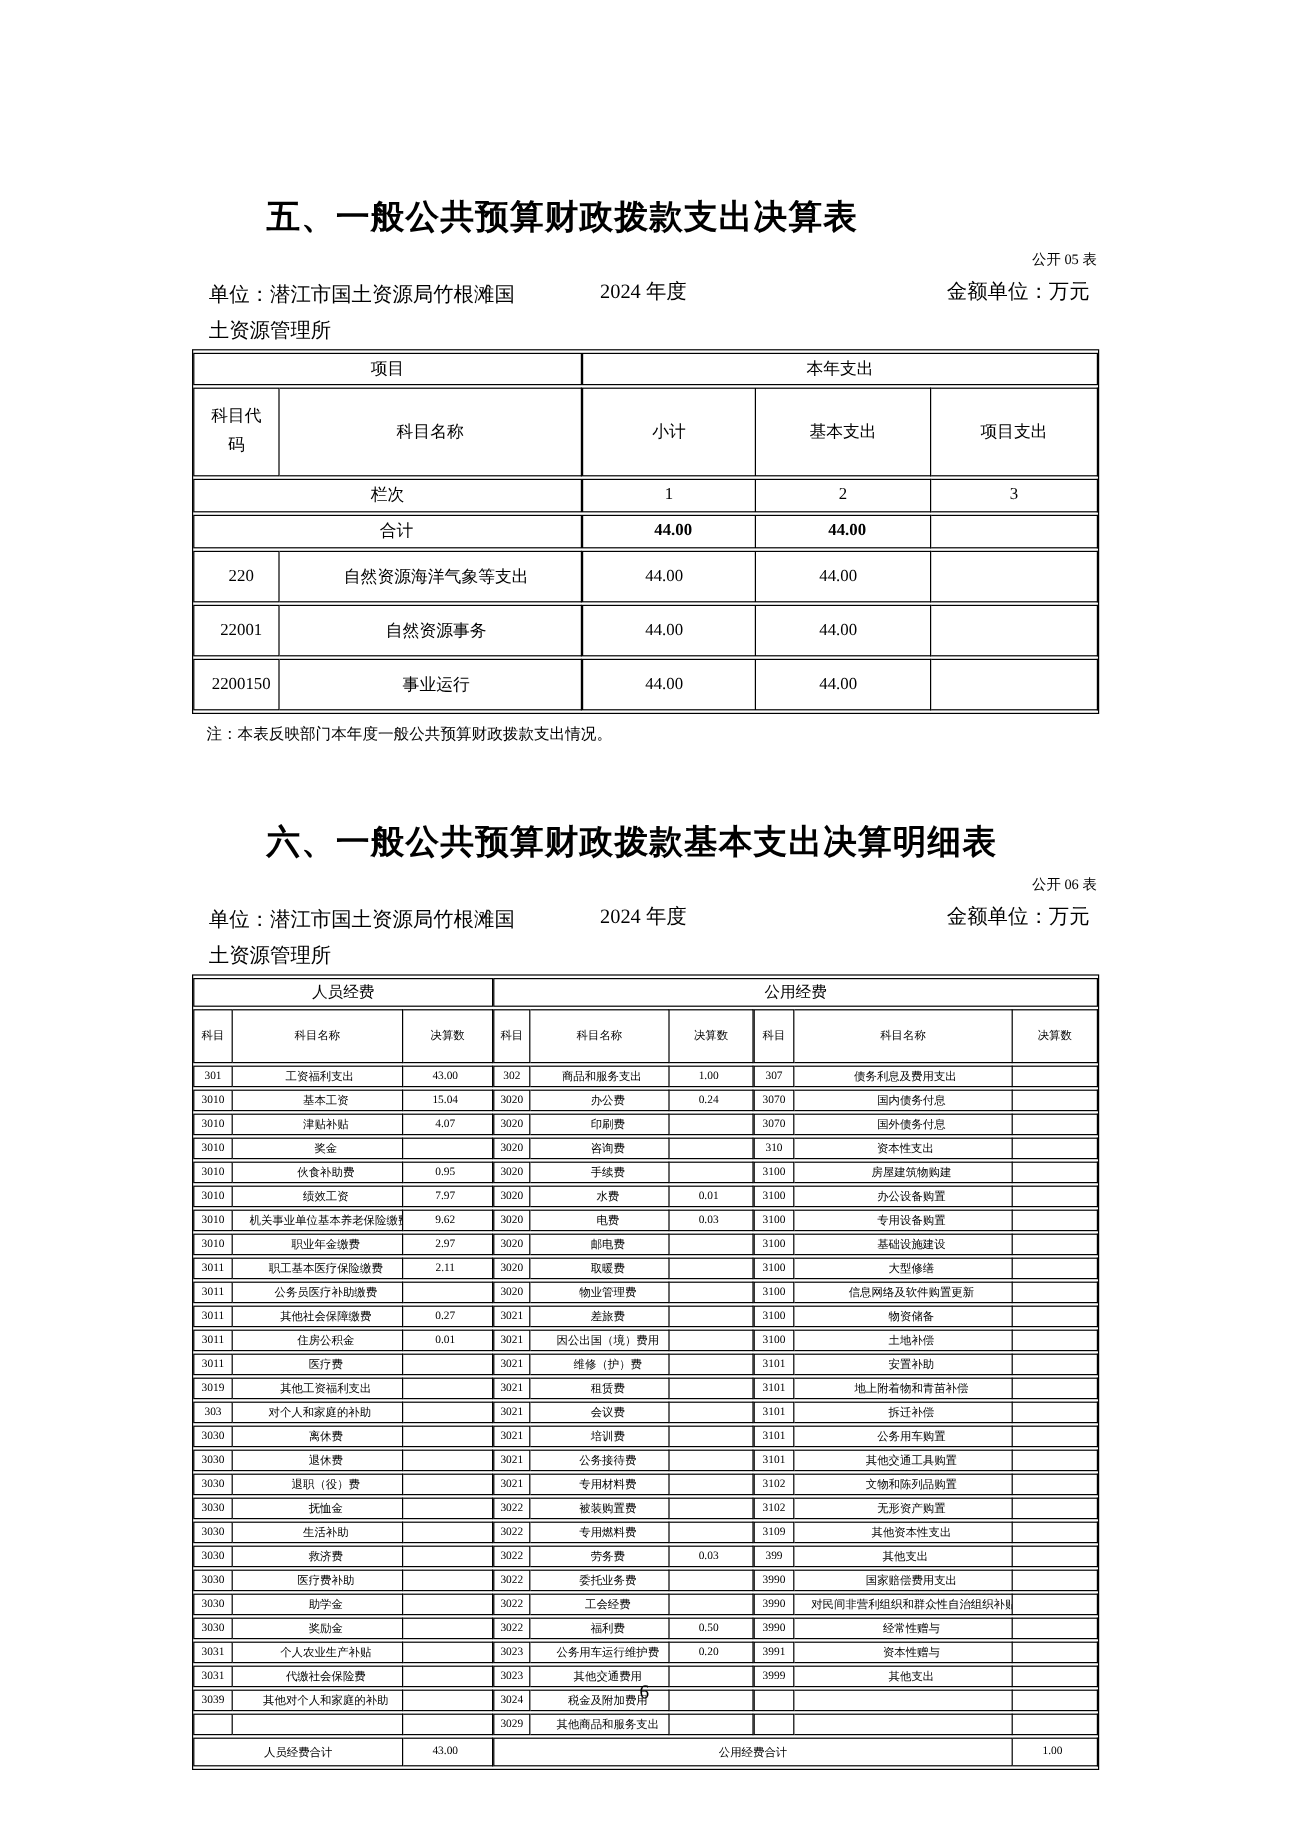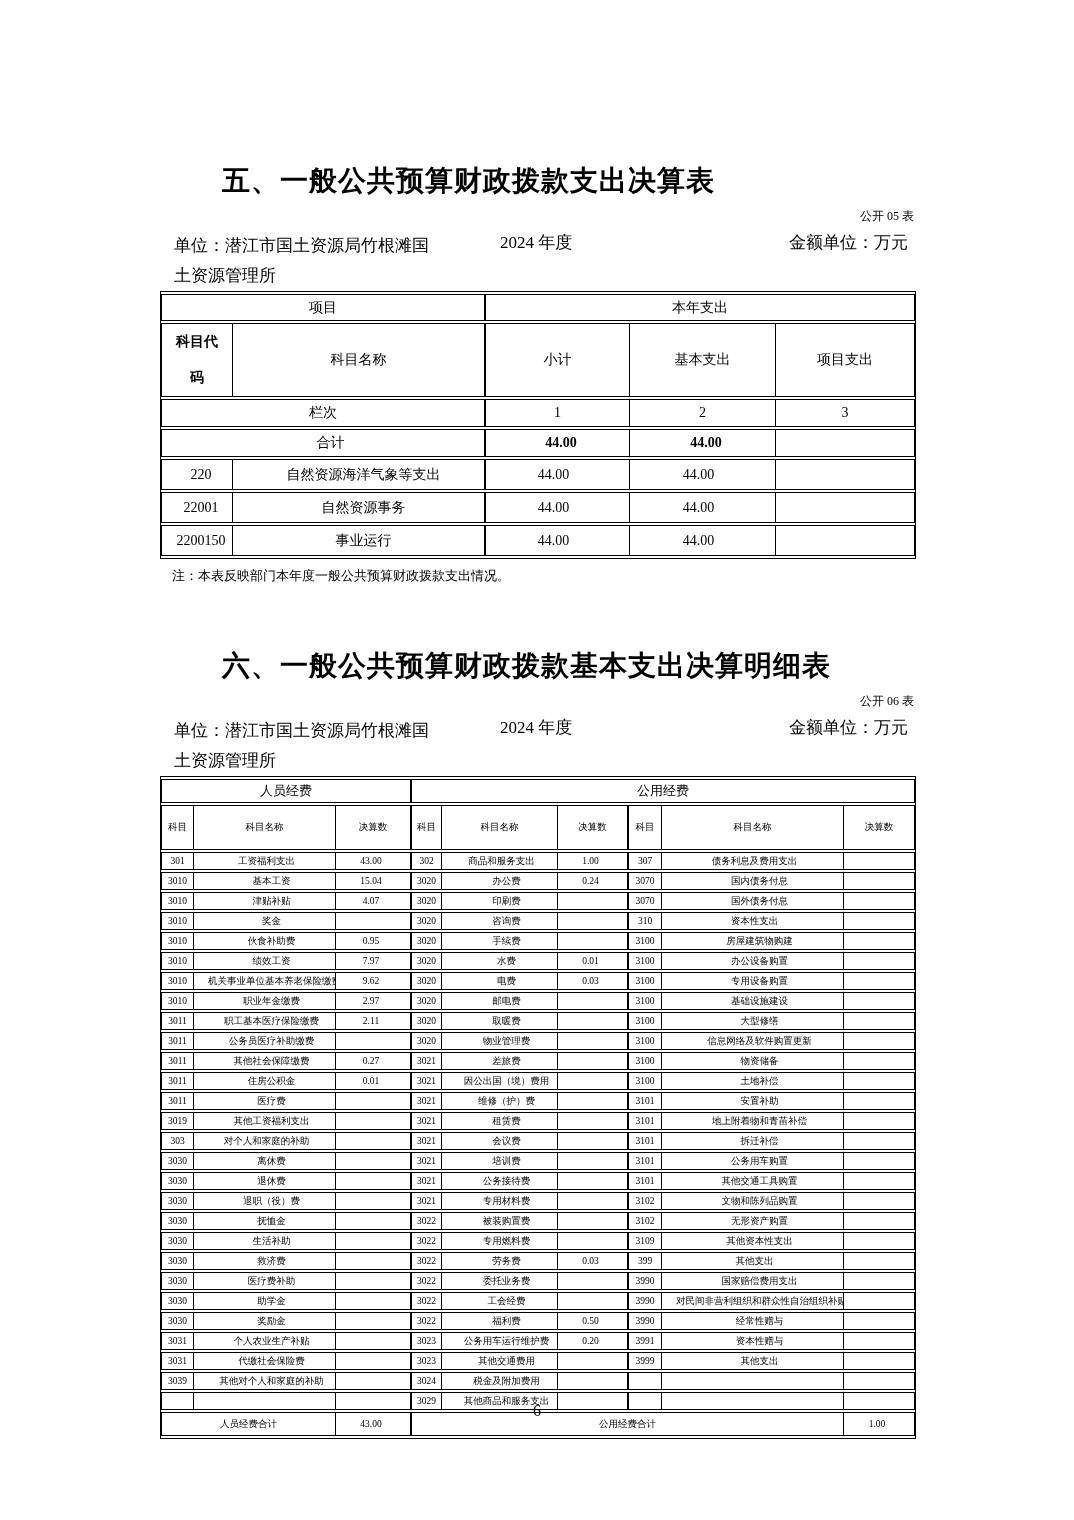--- a/index.html
+++ b/index.html
@@ -23,22 +23,22 @@
   td:first-child, th:first-child { border-left:1px solid #000; }
   .gl { border-left:1px solid #000; }
 
   
   .t5 { margin-top:4px; }
   .t5 td, .t5 th { font-size:14px; text-align:center; white-space:nowrap; }
   .t5 .h1 th { height:27px;margin-left:46px; }
   .t5 .h2 th { height:74px; }
   .t5 .lanci td { height:28px;margin-left:28px; }
   .t5 .total td { height:28px;padding-left:15px; }
-  .t5 tbody td { height:31px; }
-  .code-wrap { display:inline-block; width:48px; line-height:36px; white-space:normal;font-weight:bold; }
+  .t5 tbody td { height:43px; }
+  .code-wrap { display:inline-block; width:48px; line-height:24px; white-space:normal; }
   .code5 { text-align:left; padding-left:8px; }
   .name5 { text-align:left; padding-left:10px; }
   .num5  { text-align:right; padding-right:8px; }
   .bold  { font-weight:bold; }
 
   .note { font-size:13px; margin-top:8px; padding-left:12px; }
 
   
   .t6 { margin-top:4px; }
   .t6 td, .t6 th { font-size:9.5px; text-align:center; white-space:nowrap; }

